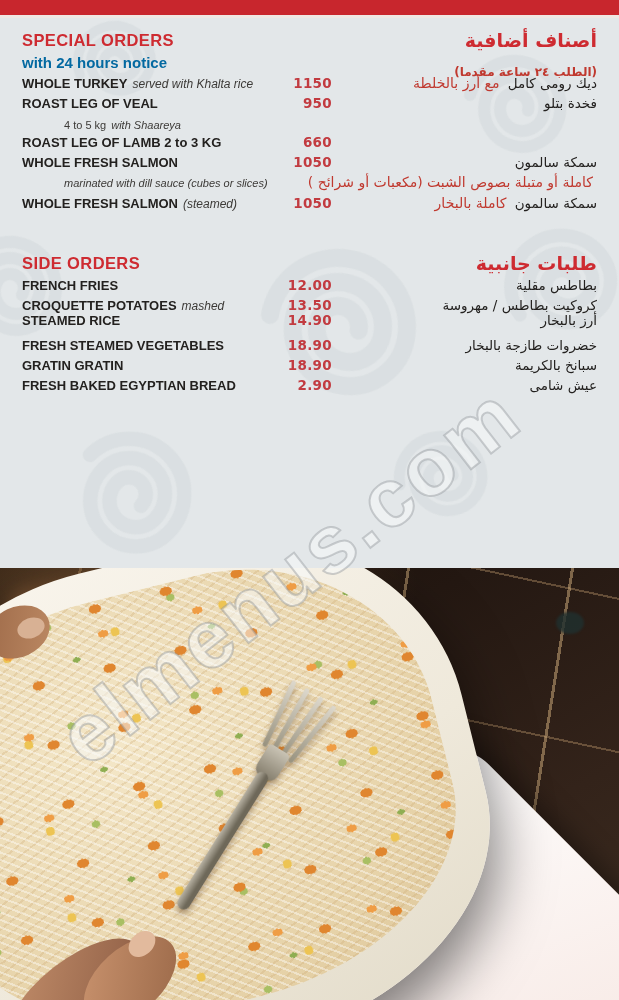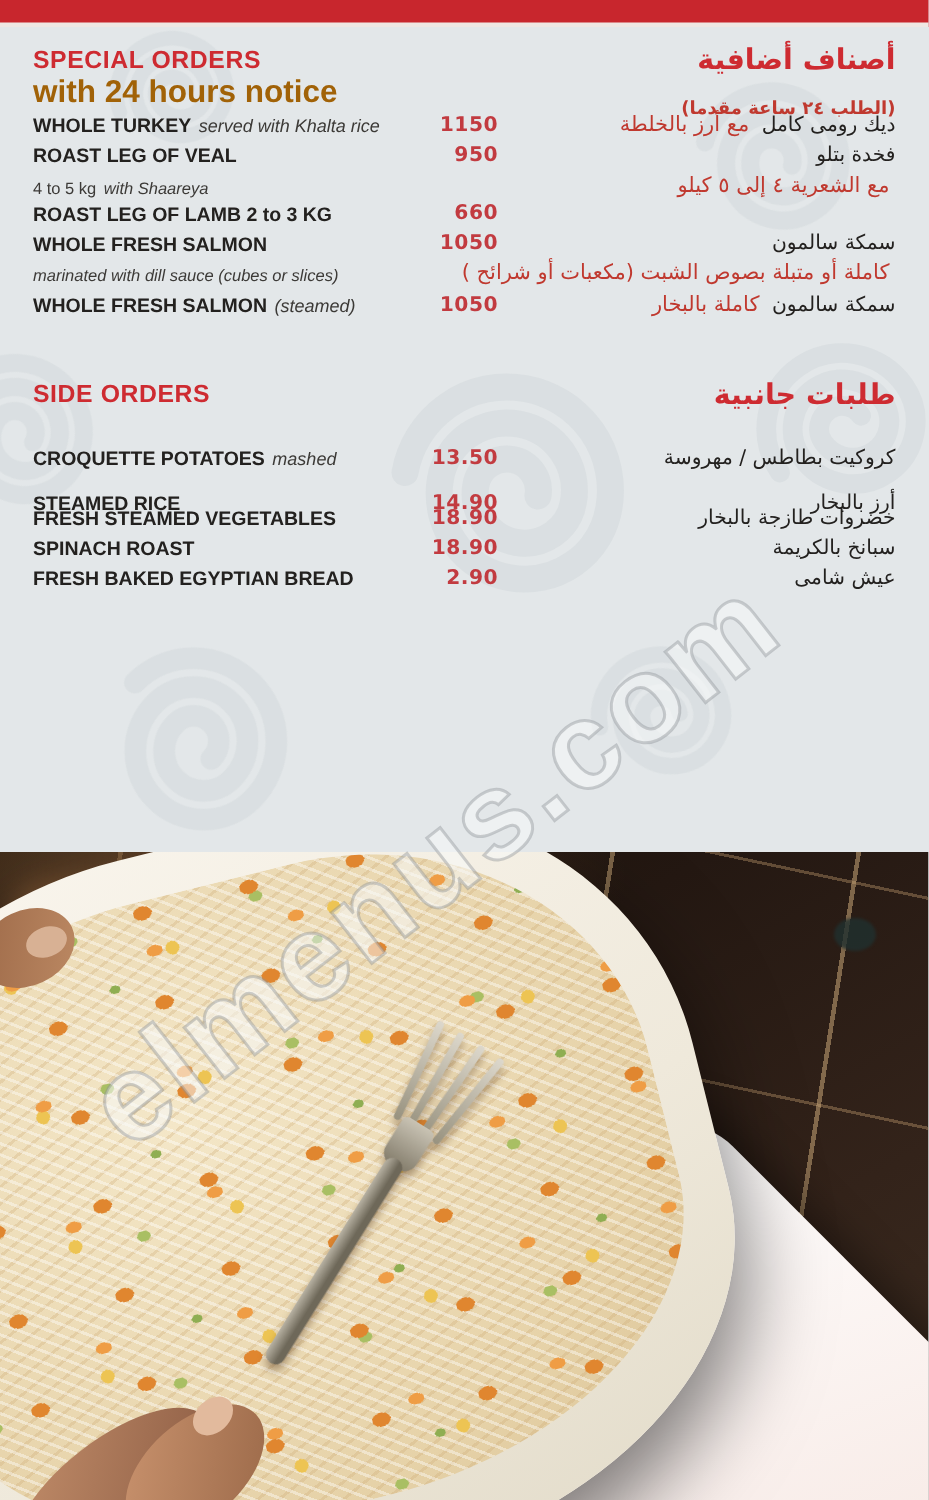--- a/index.html
+++ b/index.html
@@ -16,26 +16,26 @@
   .en{width:255px;white-space:nowrap;font-weight:bold;font-size:13px;color:#23211f;}
   .nt{font-weight:normal;font-style:italic;font-size:12px;color:#3c3a37;margin-left:5px;}
   .price{width:55px;text-align:right;font-weight:bold;font-size:13.5px;color:#c23b40;
          font-family:"DejaVu Sans",sans-serif;letter-spacing:.3px;}
   .ar{flex:1;direction:rtl;text-align:right;font-family:"DejaVu Sans",sans-serif;
       font-size:13.5px;color:#23211f;white-space:nowrap;}
   .arn{font-size:14px;color:#c0392f;margin-right:4px;}
   .hdr .h-en{width:310px;font-size:16.5px;font-weight:bold;color:#ce2b31;letter-spacing:.4px;}
   .hdr .h-ar{flex:1;direction:rtl;text-align:right;font-family:"DejaVu Sans",sans-serif;
              font-size:19px;font-weight:bold;color:#ce2b31;}
-  .sub .s-en{width:310px;font-size:21px;font-weight:bold;color:#a16207;}
+  .sub .s-en{width:310px;font-size:15px;font-weight:bold;color:#0369a1;}
   .sub .s-ar{flex:1;direction:rtl;text-align:right;font-family:"DejaVu Sans",sans-serif;
              font-size:12px;font-weight:bold;color:#c0392f;margin-top:19px;}
   .d .dplain{font-weight:normal;font-size:11px;color:#3c3a37;}
   .d .nt{font-size:11px;}
-  .d .en{font-weight:normal;}
+  .d .en{font-weight:normal;margin-left:42px;}
   
   .watermark{position:absolute;left:70px;top:700px;width:660px;z-index:6;pointer-events:none;
              transform:rotate(-38deg);transform-origin:0 50%;
              font:bold 82px "Liberation Sans",sans-serif;letter-spacing:3px;
              color:rgba(245,247,248,.40);-webkit-text-stroke:2px rgba(132,138,142,.38);
              text-shadow:0 0 2px rgba(255,255,255,.25);}
   
   .photo{position:absolute;left:0;top:568px;width:619px;height:432px;overflow:hidden;z-index:4;}
   .wood{position:absolute;inset:0;
     background:
@@ -125,21 +125,20 @@
       <div class="ar"><span>ديك رومى كامل</span> <span class="arn">مع أرز بالخلطة</span></div>
     </div>
     <div class="r" style="top:93px">
       <div class="en"><span>ROAST LEG OF VEAL</span></div>
       <div class="price">950</div>
       <div class="ar"><span>فخدة بتلو</span></div>
     </div>
     <div class="r d" style="top:114px">
       <div class="en"><span class="dplain">4 to 5 kg</span><span class="nt">with Shaareya</span></div>
       <div class="price"></div>
-      <div class="ar"><span class="arn">مع الشعرية ٤ إلى ٥ كيلو</span></div>
     </div>
     <div class="r" style="top:132px">
       <div class="en"><span>ROAST LEG OF LAMB 2 to 3 KG</span></div>
       <div class="price">660</div>
     </div>
     <div class="r" style="top:152px">
       <div class="en"><span>WHOLE FRESH SALMON</span></div>
       <div class="price">1050</div>
       <div class="ar"><span>سمكة سالمون</span></div>
     </div>
@@ -152,37 +151,42 @@
       <div class="en"><span>WHOLE FRESH SALMON</span><span class="nt">(steamed)</span></div>
       <div class="price">1050</div>
       <div class="ar"><span>سمكة سالمون</span> <span class="arn">كاملة بالبخار</span></div>
     </div>
 
     <div class="r hdr" style="top:253px">
       <div class="h-en">SIDE ORDERS</div>
       <div class="h-ar">طلبات جانبية</div>
     </div>
 
+    <div class="r" style="top:275px">
+      <div class="en"><span>FRENCH FRIES</span></div>
+      <div class="price">12.00</div>
+      <div class="ar"><span>بطاطس مقلية</span></div>
+    </div>
     <div class="r" style="top:295px">
       <div class="en"><span>CROQUETTE POTATOES</span><span class="nt">mashed</span></div>
       <div class="price">13.50</div>
       <div class="ar"><span>كروكيت بطاطس / مهروسة</span></div>
     </div>
-    <div class="r" style="top:325px">
+    <div class="r" style="top:310px">
       <div class="en"><span>STEAMED RICE</span></div>
       <div class="price">14.90</div>
       <div class="ar"><span>أرز بالبخار</span></div>
     </div>
     <div class="r" style="top:335px">
       <div class="en"><span>FRESH STEAMED VEGETABLES</span></div>
       <div class="price">18.90</div>
       <div class="ar"><span>خضروات طازجة بالبخار</span></div>
     </div>
     <div class="r" style="top:355px">
-      <div class="en"><span>SPINACH ROAST</span></div>
+      <div class="en"><span>GRATIN GRATIN</span></div>
       <div class="price">18.90</div>
       <div class="ar"><span>سبانخ بالكريمة</span></div>
     </div>
     <div class="r" style="top:375px">
       <div class="en"><span>FRESH BAKED EGYPTIAN BREAD</span></div>
       <div class="price">2.90</div>
       <div class="ar"><span>عيش شامى</span></div>
     </div>
   </div>
 

